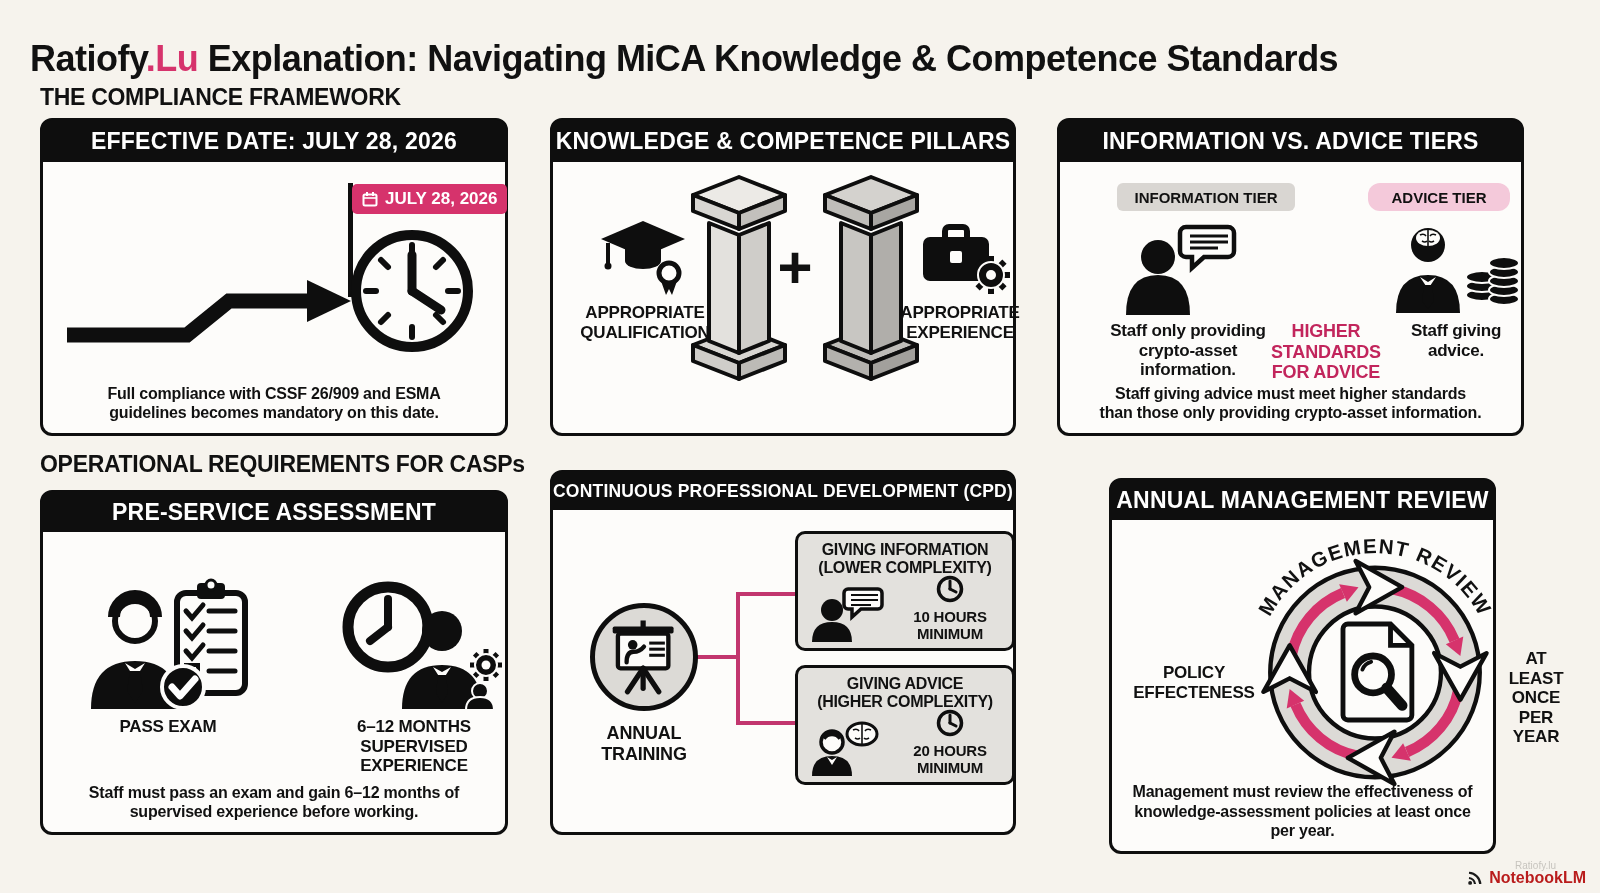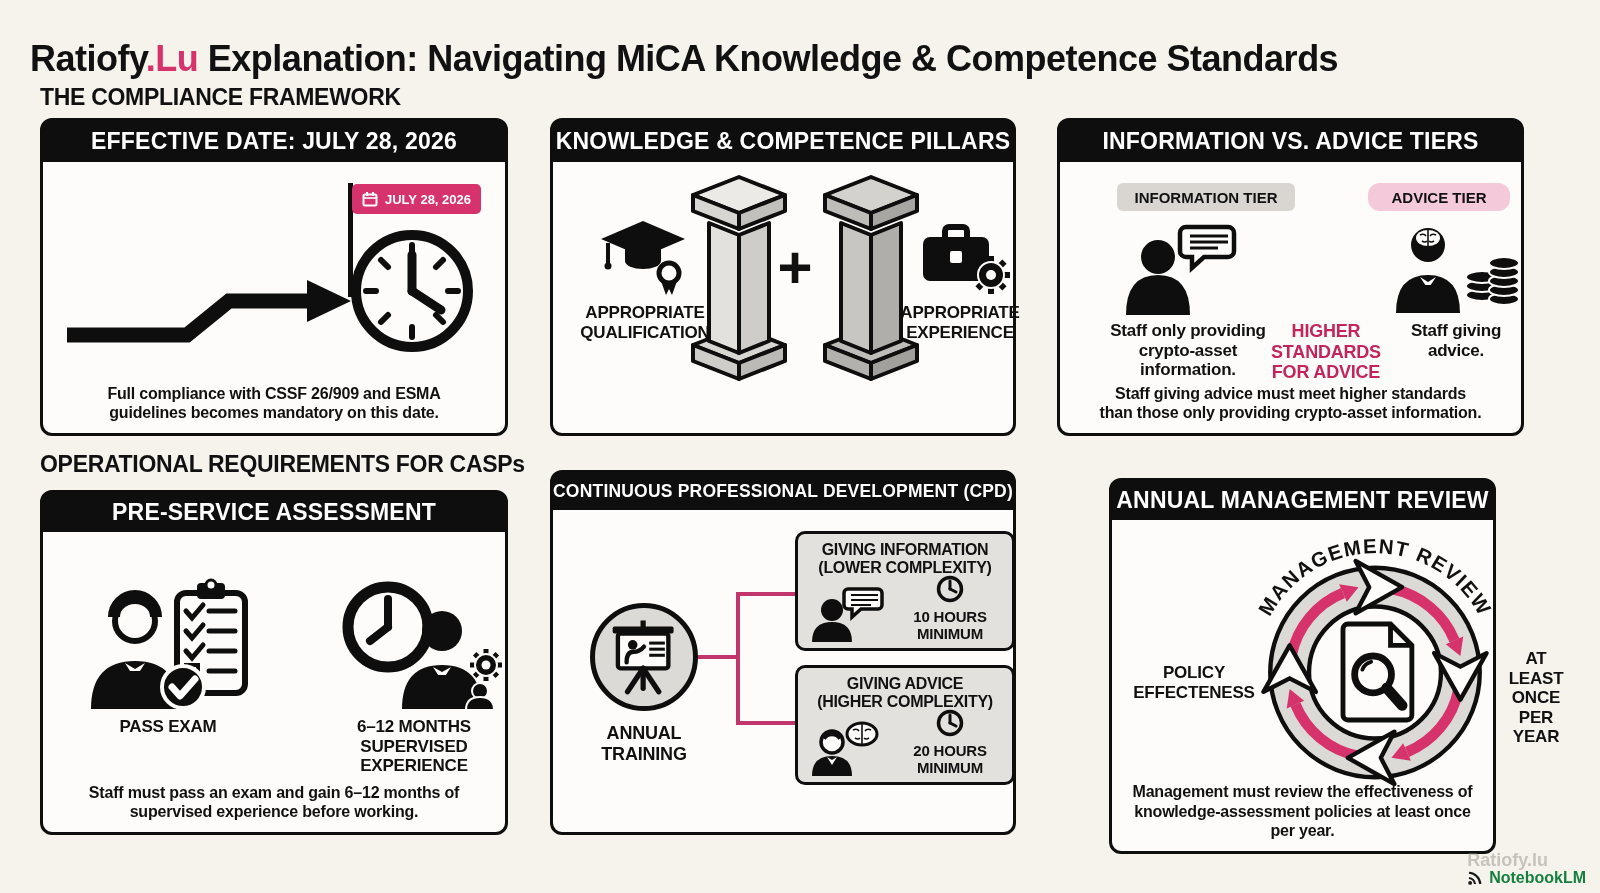--- a/index.html
+++ b/index.html
@@ -23,32 +23,32 @@
   .phead{position:absolute;left:-1px;top:-1px;right:-1px;height:42px;background:#0e0e0e;color:#fff;
     border-radius:9px 9px 0 0;display:flex;align-items:center;justify-content:center;
     font-weight:700;font-size:23px;letter-spacing:.2px;}
   .phead.small{font-size:17.5px;height:38px;}
   .cap{position:absolute;left:3%;right:3%;bottom:10px;font-weight:700;font-size:16px;line-height:1.22;letter-spacing:-.2px;}
 
   .lbl{font-weight:700;font-size:17px;line-height:1.15;letter-spacing:-.2px;}
   .badge{position:absolute;height:28px;border-radius:6px;display:flex;align-items:center;justify-content:center;
     font-weight:700;font-size:15px;}
   .pink-flag{position:absolute;height:30px;background:#d6336c;border-radius:5px;display:flex;align-items:center;
-    gap:7px;padding:0 10px;color:#fff;font-weight:700;font-size:13px;white-space:nowrap;}
+    gap:7px;padding:0 10px;color:#fff;font-weight:700;font-size:17px;white-space:nowrap;}
   .pinktxt{color:#c2255c;}
   .line{position:absolute;background:#c2366e;}
 
   .cpd-box{position:absolute;width:220px;height:120px;background:#e3e1dd;border:3px solid #0e0e0e;border-radius:10px;box-sizing:border-box;}
   .cpd-title{margin-top:7px;text-align:center;font-weight:700;font-size:16px;line-height:1.12;letter-spacing:-.3px;}
   .hub{position:absolute;width:108px;height:108px;border-radius:50%;background:#dcdad6;border:5px solid #0e0e0e;
     box-sizing:border-box;display:flex;align-items:center;justify-content:center;}
 
   .footer{position:absolute;right:14px;bottom:6px;display:flex;align-items:center;gap:5px;
-    font-weight:700;font-size:16px;color:#15803d;}
-  .ghost{position:absolute;right:52px;bottom:22px;font-size:18px;color:#8d8a85;opacity:.45;font-weight:700;}
+    font-weight:700;font-size:16px;color:#b91c1c;}
+  .ghost{position:absolute;right:44px;bottom:22px;font-size:10px;color:#8d8a85;opacity:.45;font-weight:400;}
 </style>
 </head>
 <body>
 
 <h1 class="title"><span>Ratiofy</span><span class="pink">.Lu</span><span> Explanation: Navigating MiCA Knowledge &amp; Competence Standards</span></h1>
 
 <div class="section-h" style="left:40px;top:84px;">THE COMPLIANCE FRAMEWORK</div>
 <div class="section-h" style="left:40px;top:451px;">OPERATIONAL REQUIREMENTS FOR CASPs</div>
 
 <div class="panel" style="left:40px;top:118px;width:468px;height:318px;">

